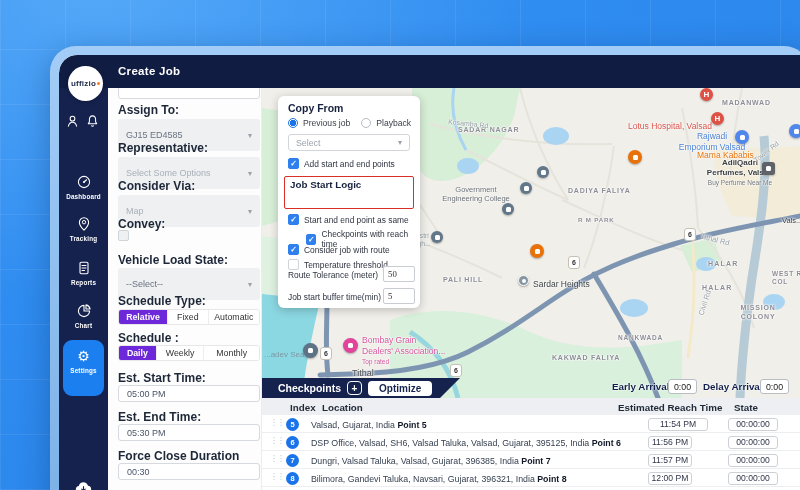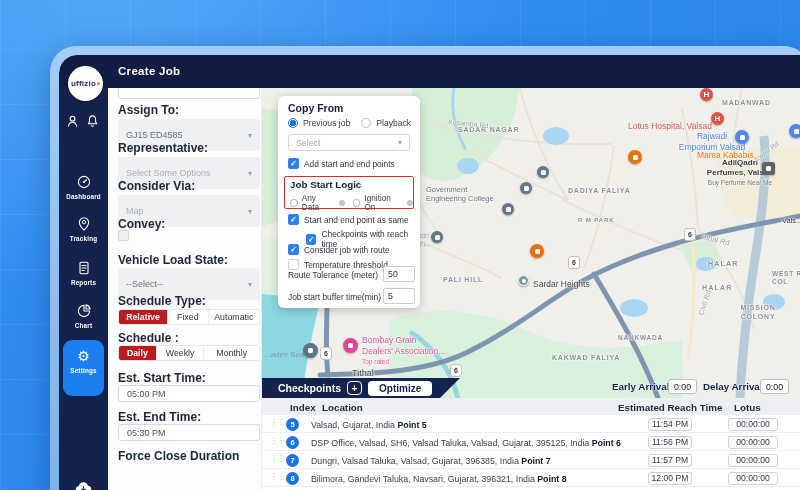--- a/index.html
+++ b/index.html
@@ -34,21 +34,21 @@
   .flbl { position:absolute; font-size:12px; font-weight:700; color:#1d2738; }
   .dd { position:absolute; width:142px; height:18px; background:#eef0f2; border-radius:3px;
     display:flex; align-items:center; padding:16px 8px; font-size:9px; color:#6b7280; }
   .dd .caret { margin-left:auto; color:#9aa2ab; font-size:8px; }
   .dd.ph { color:#a9b0ba;gap:16px; }
   .tinp { position:absolute; width:142px; height:17px; background:#fff; border:1px solid #d6d9dd; border-radius:3px;
     display:flex; align-items:center; padding:0 8px; font-size:9px; color:#4a5568; }
   .seg { position:absolute; width:142px; height:16px; display:flex; border-radius:3px; overflow:hidden; border:1px solid #e7e7e7; background:#fff; }
   .seg .opt { display:flex; align-items:center; justify-content:center; font-size:8.8px; color:#333; border-right:1px solid #eee; cursor:pointer; background:#fff; }
   .seg .opt:last-child { border-right:none; }
-  .seg .opt.on { background:#b91c1c; color:#fff; font-weight:600; }
+  .seg .opt.on { background:#6d28d9; color:#fff; font-weight:600; }
   .cb { width:11px; height:11px; border-radius:2px; border:1px solid #cfd4d9; background:#fff; display:inline-flex; align-items:center; justify-content:center; }
   .cb.on { background:#2f80ed; border-color:#2f80ed; }
   .cb.on::after { content:"\2713"; color:#fff; font-size:8px; font-weight:700; }
   .cb.soft { background:#eef0f2; }
 
   
   .map { position:absolute; left:203px; top:33px; width:548px; height:310px; background:#f0efea; overflow:hidden; z-index:1; }
   .mlab { position:absolute; line-height:1.25; text-shadow:0 0 2px #fff,0 0 2px #fff,0 0 3px #fff; white-space:nowrap; }
   .area { color:#8d8d96; font-size:7px; font-weight:700; letter-spacing:.8px; }
   .poi  { color:#3c4043; font-size:8px; font-weight:500; }
@@ -75,21 +75,21 @@
   .radio { width:10px; height:10px; border-radius:50%; border:1.5px solid #b6bcc3; background:#fff; display:inline-block; }
   .radio.on { border-color:#1a73e8; background:radial-gradient(circle, #1a73e8 0 3px, #fff 3.5px); }
   .rlab { font-size:8.6px; color:#3c4048; }
   .infodot { width:6px; height:6px; background:#c2c7cc; border-radius:50%; display:inline-block; }
   .psel { position:absolute; left:10px; top:38px; width:122px; height:17px; border:1px solid #d2d6da; border-radius:3px;
     display:flex; align-items:center; padding:0 7px; font-size:8.8px; color:#9aa2ab; }
   .pchk { position:absolute; display:flex; align-items:center; gap:5px; }
   .pchk .l { font-size:8.4px; color:#2f3440; }
   .redbox { position:absolute; left:6px; top:80px; width:130px; height:33px; border:1.4px solid #d93025; border-radius:2px; }
   .ninp { position:absolute; width:32px; height:16px; border:1px solid #c9cdd2; border-radius:2px; background:#fff;
-    font-size:8.8px; color:#333; display:flex; align-items:center; padding:0 4px; }
+    font-size:8.8px; color:#333; display:flex; align-items:center; padding:0 4px;font-family:Liberation Serif, serif; }
 
   
   .cbar { position:absolute; left:203px; top:323px; width:198px; height:20px; background:#16224e; z-index:12;
     clip-path:polygon(0 0, 100% 0, calc(100% - 20px) 100%, 0 100%);
     display:flex; align-items:center; gap:6px; padding:0 0 0 16px; }
   .cbar .cl { color:#fff; font-size:10.5px; font-weight:700; }
   .plusb { width:15px; height:14px; border:1.4px solid #fff; border-radius:4px; color:#fff; font-size:10px; font-weight:700;
     display:flex; align-items:center; justify-content:center; cursor:pointer; }
   .optb { background:#fff; color:#16224e; font-size:10px; font-weight:700; border-radius:4px; padding:2px 11px; cursor:pointer; }
   .arr { position:absolute; z-index:12; font-size:9.8px; font-weight:700; color:#12204a; text-shadow:0 0 2px #fff,0 0 2px #fff; }
@@ -163,21 +163,21 @@
           <span>Rajwadi</span><br>
           <span>Emporium Valsad</span>
         </div>
         <div class="mlab poi" style="left:433px; top:70px; width:90px; text-align:center;">
           <span style="font-weight:600">AdilQadri</span><br>
           <span style="font-weight:600">Perfumes, Valsad</span><br>
           <span class="sub">Buy Perfume Near Me</span>
         </div>
         <div class="mlab road" style="left:490px; top:60px; transform:rotate(-38deg);">Tower Rd</div>
         <div class="mlab area" style="left:306px; top:99px;">DADIYA FALIYA</div>
-        <div class="mlab poi" style="left:164px; top:97px; width:100px; color:#6a7075; font-size:7.5px;">
+        <div class="mlab poi" style="left:164px; top:97px; width:100px; text-align:center; color:#6a7075; font-size:7.5px;">
           <span>Government</span><br>
           <span>Engineering College</span>
         </div>
         <div class="mlab road" style="left:186px; top:32px; transform:rotate(6deg);">Kosamba Rd</div>
         <div class="mlab area" style="left:181px; top:188px;">PALI HILL</div>
         <div class="mlab poi" style="left:271px; top:191px; font-size:8.5px;">Sardar Heights</div>
         <div class="mlab area" style="left:446px; top:172px; letter-spacing:1.2px;">HALAR</div>
         <div class="mlab area" style="left:440px; top:196px; letter-spacing:1.2px;">HALAR</div>
         <div class="mlab area" style="left:466px; top:216px; width:60px; text-align:center;">
           <span>MISSION</span><br>
@@ -237,28 +237,20 @@
         <div class="psel">
           <span>Select</span>
           <span class="caret" style="margin-left:auto; color:#9aa2ab; font-size:8px;">▾</span>
         </div>
         <div class="pchk" style="left:10px; top:62px;">
           <span class="cb on"></span>
           <span class="l">Add start and end points</span>
         </div>
         <div class="redbox">
           <div style="position:absolute; left:5px; top:2px; font-size:9.8px; font-weight:700; color:#16213e;">Job Start Logic</div>
-          <div style="position:absolute; left:5px; top:17px; display:flex; align-items:center; gap:4px;">
-            <span class="radio" style="width:8px; height:8px;"></span>
-            <span class="rlab" style="font-size:8.2px;">Any Data</span>
-            <span class="infodot"></span>
-            <span class="radio" style="width:8px; height:8px; margin-left:4px;"></span>
-            <span class="rlab" style="font-size:8.2px;">Ignition On</span>
-            <span class="infodot"></span>
-          </div>
         </div>
         <div class="pchk" style="left:10px; top:118px;">
           <span class="cb on"></span>
           <span class="l">Start and end point as same</span>
         </div>
         <div class="pchk" style="left:28px; top:133px;">
           <span class="cb on"></span>
           <span class="l">Checkpoints with reach time</span>
         </div>
         <div class="pchk" style="left:10px; top:148px;">
@@ -282,28 +274,28 @@
       </div>
       <div class="arr" style="left:553px; top:326px;">Early Arrival</div>
       <div class="arrinp" style="left:609px; top:324px;">0:00</div>
       <div class="arr" style="left:644px; top:326px;">Delay Arrival</div>
       <div class="arrinp" style="left:701px; top:324px;">0:00</div>
 
       <div class="thead">
         <span style="left:28px;">Index</span>
         <span style="left:60px;">Location</span>
         <span style="left:356px;">Estimated Reach Time</span>
-        <span style="left:472px;">Lotus</span>
+        <span style="left:472px;">State</span>
       </div>
       <div class="trows">
         <div class="trow" style="top:0px;">
           <span class="drag">⋮⋮</span>
           <span class="idx">5</span>
           <span class="loc"><span>Valsad, Gujarat, India </span><b>Point 5</b></span>
-          <span class="cellinp" style="left:386px; width:44px;text-align:center;">11:54 PM</span>
+          <span class="cellinp" style="left:386px; width:60px;text-align:center;">11:54 PM</span>
           <span class="cellinp" style="left:466px; width:50px;">00:00:00</span>
         </div>
         <div class="trow" style="top:18px;">
           <span class="drag">⋮⋮</span>
           <span class="idx">6</span>
           <span class="loc"><span>DSP Office, Valsad, SH6, Valsad Taluka, Valsad, Gujarat, 395125, India </span><b>Point 6</b></span>
           <span class="cellinp" style="left:386px; width:44px;">11:56 PM</span>
           <span class="cellinp" style="left:466px; width:50px;">00:00:00</span>
         </div>
         <div class="trow" style="top:36px;">
@@ -356,20 +348,21 @@
         <div class="seg" style="left:10px; top:257px;">
           <span class="opt on" style="width:27%;">Daily</span>
           <span class="opt" style="width:34%;text-align:center;">Weekly</span>
           <span class="opt" style="width:39%;">Monthly</span>
         </div>
         <div class="flbl" style="left:10px; top:283px;">Est. Start Time:</div>
         <div class="tinp" style="left:10px; top:297px;">05:00 PM</div>
         <div class="flbl" style="left:10px; top:322px;">Est. End Time:</div>
         <div class="tinp" style="left:10px; top:336px;">05:30 PM</div>
         <div class="flbl" style="left:10px; top:361px;">Force Close Duration</div>
+        <div class="tinp" style="left:10px; top:375px;">00:30</div>
       </div>
 
       <div class="hdr">
         <div class="hdr-title">Create Job</div>
       </div>
       <div class="sbar">
         <div style="position:absolute; left:6px; top:26px; display:flex; gap:5px;">
           <svg width="15" height="15" viewBox="0 0 16 16">
               <circle cx="8" cy="5" r="2.5" stroke="#fff" stroke-width="1.1" fill="none"></circle>
               <path d="M3.6 13 C4.3 10 6 8.8 8 8.8 S11.7 10 12.4 13" stroke="#fff" stroke-width="1.1" fill="none" stroke-linecap="round"></path>

